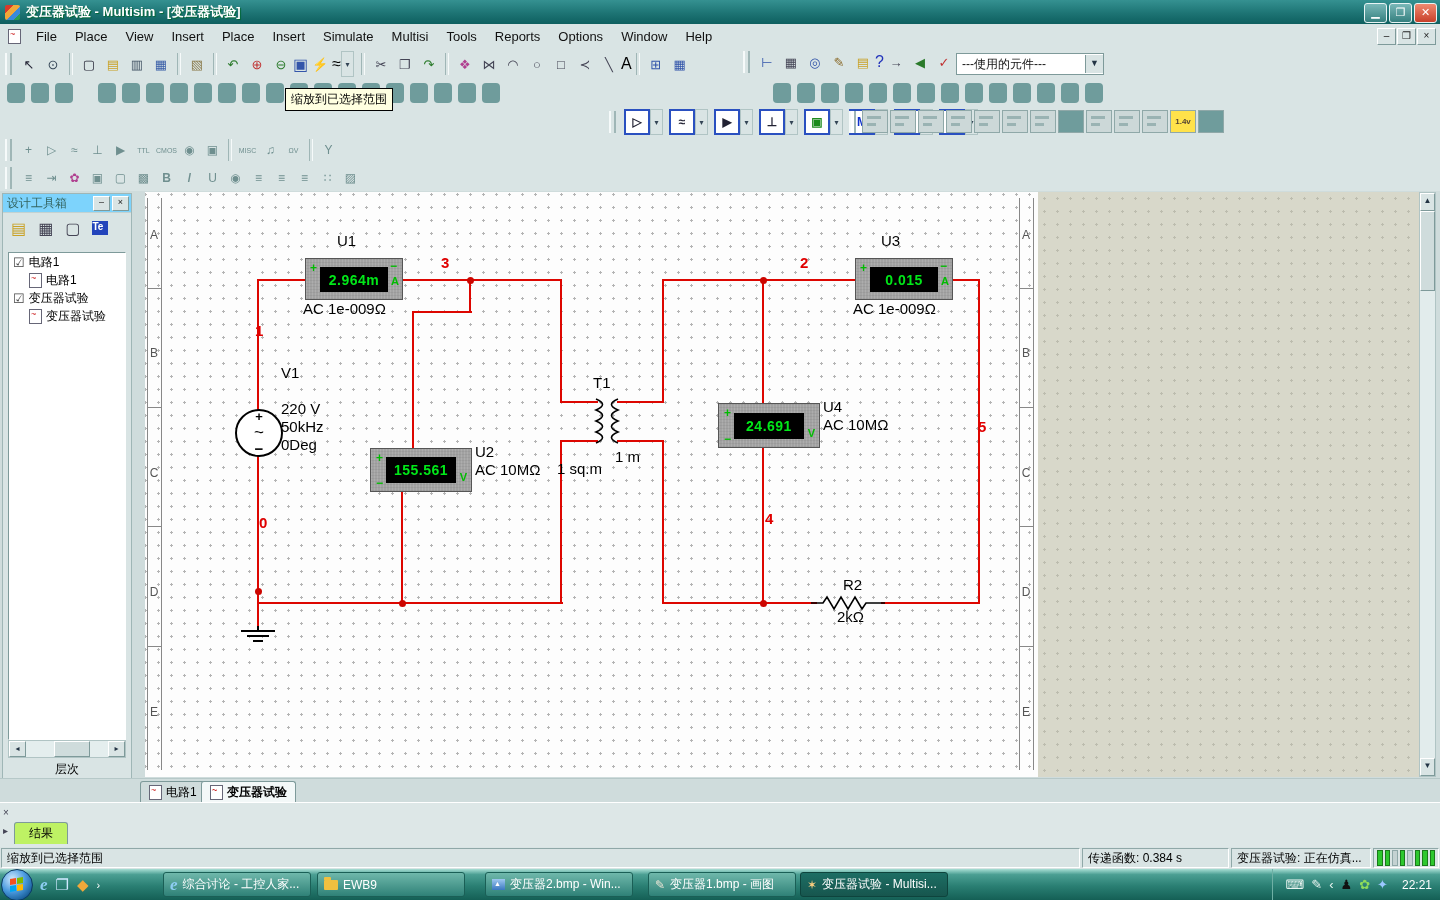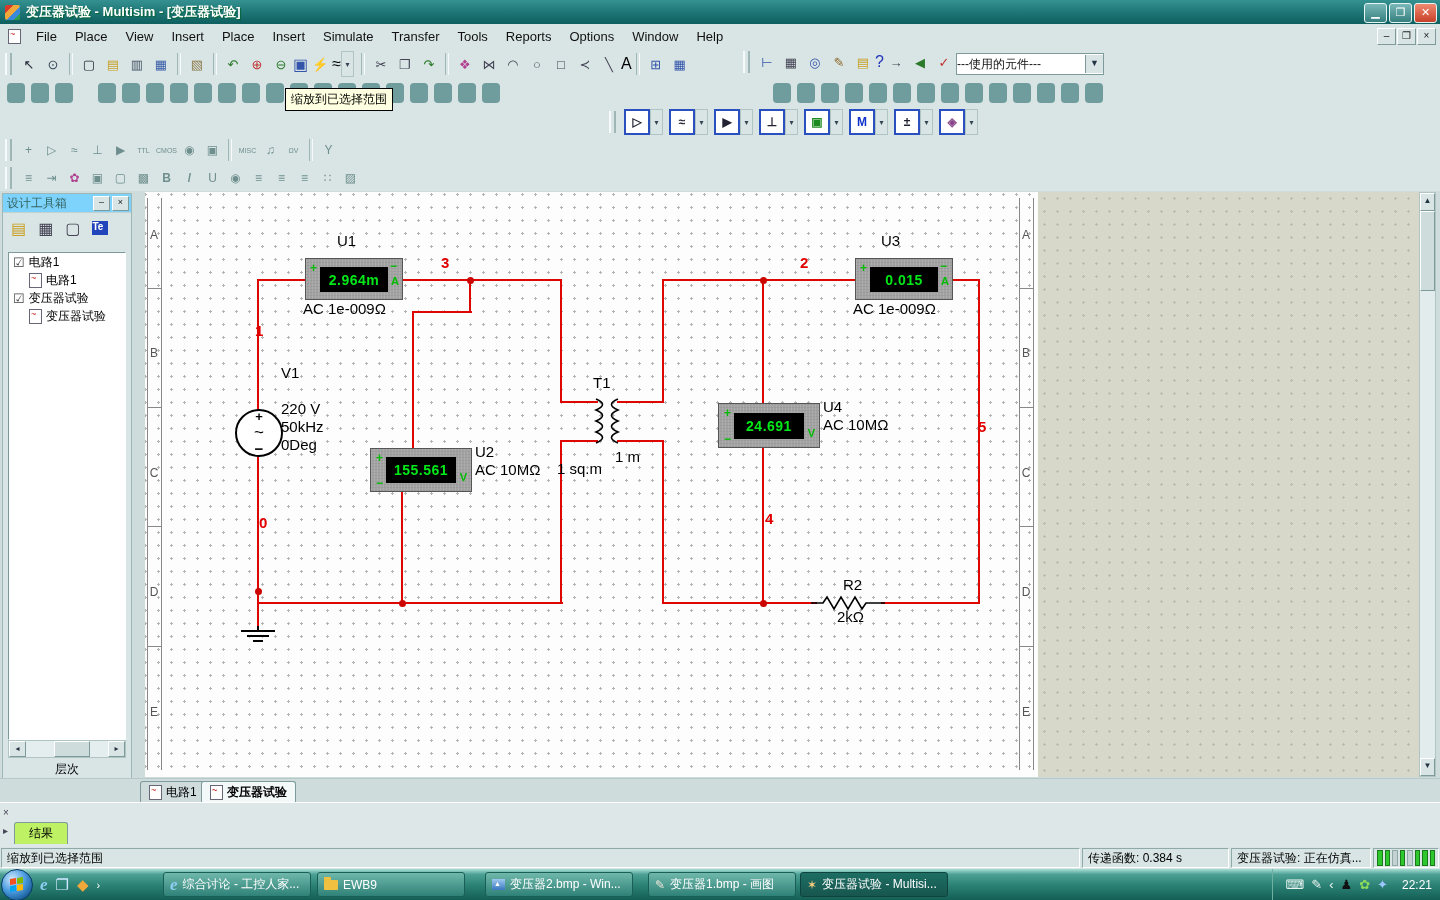--- a/index.html
+++ b/index.html
@@ -47,21 +47,21 @@
     background-size:14px 3px,9px 3px;background-position:4px 5px,4px 12px;background-repeat:no-repeat;
     display:inline-flex;align-items:center;justify-content:center;font-size:8px;}
   .inst.dark{background:#6f9c9c;background-image:none;}
   .inst.batt{background:#ffe24a;background-image:none;color:#543;font-weight:bold;}
   .gico{width:22px;height:22px;display:inline-flex;align-items:center;justify-content:center;
     font-size:12px;color:#6f8f8f;margin:0 0.5px;}
   .gico.txt{font-size:7px;}
   .gico.bold{font-weight:bold;}
   .combo{position:absolute;left:956px;top:5px;width:146px;height:20px;background:#fff;
     border:1px solid #7e9a9a;display:flex;align-items:center;}
-  .combo .val{flex:1;font-size:12px;color:#111;}
+  .combo .val{flex:1;font-size:12px;padding-left:5px;color:#111;}
   .combo .cbtnarrow{width:17px;height:18px;background:#d9e4e4;border-left:1px solid #7e9a9a;
     font-size:9px;text-align:center;line-height:17px;color:#234;}
   #tooltip{position:absolute;left:285px;top:88px;background:#ffffe1;border:1px solid #000;
     font-size:12px;padding:2px 5px;color:#000;z-index:50;}
   
   #main{position:absolute;left:0;top:191px;width:1440px;height:587px;background:#cfdcdc;}
   
   #toolbox{position:absolute;left:2px;top:2px;width:128px;height:602px;background:#d9e4e4;
     border:1px solid #9fb6b6;}
   .tb-title{height:18px;display:flex;align-items:center;font-size:12px;color:#33645f;
@@ -184,21 +184,21 @@
   <div id="menubar">
     <span class="page-ic docico"></span>
     <span style="display:flex;">
         <span class="menu-item">File</span>
         <span class="menu-item">Place</span>
         <span class="menu-item">View</span>
         <span class="menu-item">Insert</span>
         <span class="menu-item">Place</span>
         <span class="menu-item">Insert</span>
         <span class="menu-item">Simulate</span>
-        <span class="menu-item">Transfer</span>
+        <span class="menu-item">Multisi</span>
         <span class="menu-item">Tools</span>
         <span class="menu-item">Reports</span>
         <span class="menu-item">Options</span>
         <span class="menu-item">Window</span>
         <span class="menu-item">Help</span>
       </span>
     <span class="mdibtns">
       <span class="mdibtn">–</span>
       <span class="mdibtn">❐</span>
       <span class="mdibtn">×</span>
@@ -317,20 +317,36 @@
         <span class="cbtn">⊥</span>
         <span class="drop">▾</span>
         <span class="cbtn" style="color: rgb(28, 138, 28);">▣</span>
         <span class="drop">▾</span>
         <span class="cbtn" style="color: rgb(17, 51, 204);">M</span>
         <span class="drop">▾</span>
         <span class="cbtn">±</span>
         <span class="drop">▾</span>
         <span class="cbtn" style="color: rgb(136, 68, 136);">◈</span>
         <span class="drop">▾</span>
+      </div>
+    <div class="tgroup" style="left:848px;top:2px;">
+        <span class="grip"></span>
+        <span class="inst"></span>
+        <span class="inst"></span>
+        <span class="inst"></span>
+        <span class="inst"></span>
+        <span class="inst"></span>
+        <span class="inst"></span>
+        <span class="inst"></span>
+        <span class="inst dark"></span>
+        <span class="inst"></span>
+        <span class="inst"></span>
+        <span class="inst"></span>
+        <span class="inst batt">1.4v</span>
+        <span class="inst dark"></span>
       </div>
   </div>
 
   <div id="row4" class="tbrow">
     <div class="tgroup" style="left:4px;">
         <span class="grip"></span>
         <span class="gico">+</span>
         <span class="gico">▷</span>
         <span class="gico">≈</span>
         <span class="gico">⊥</span>

